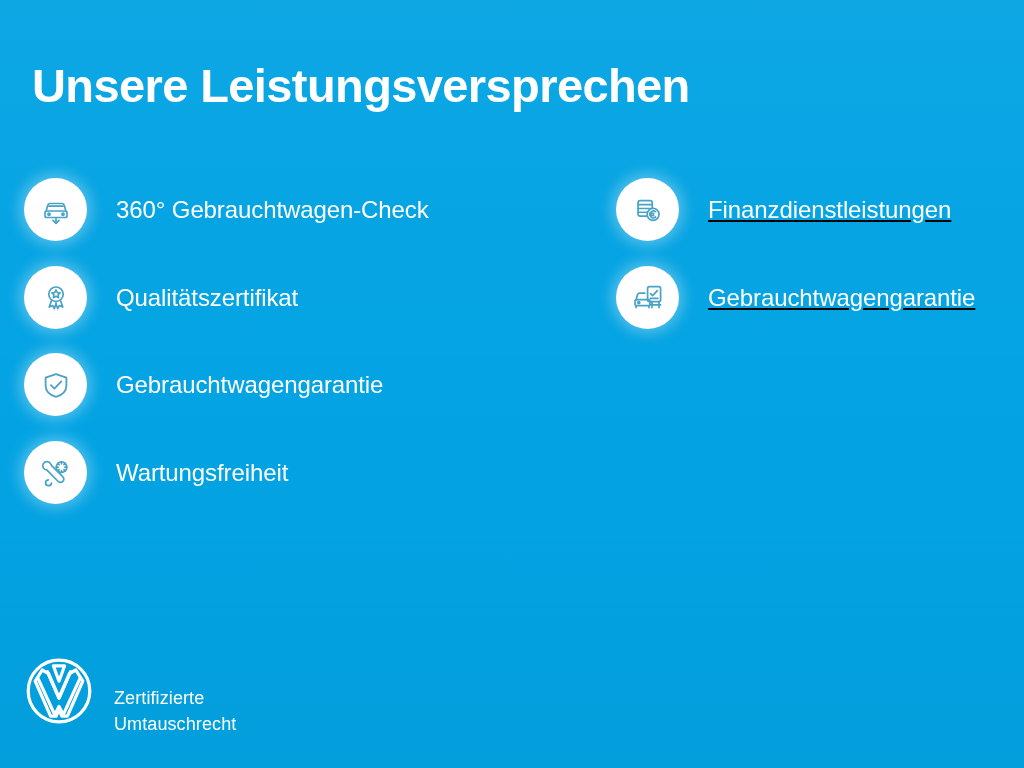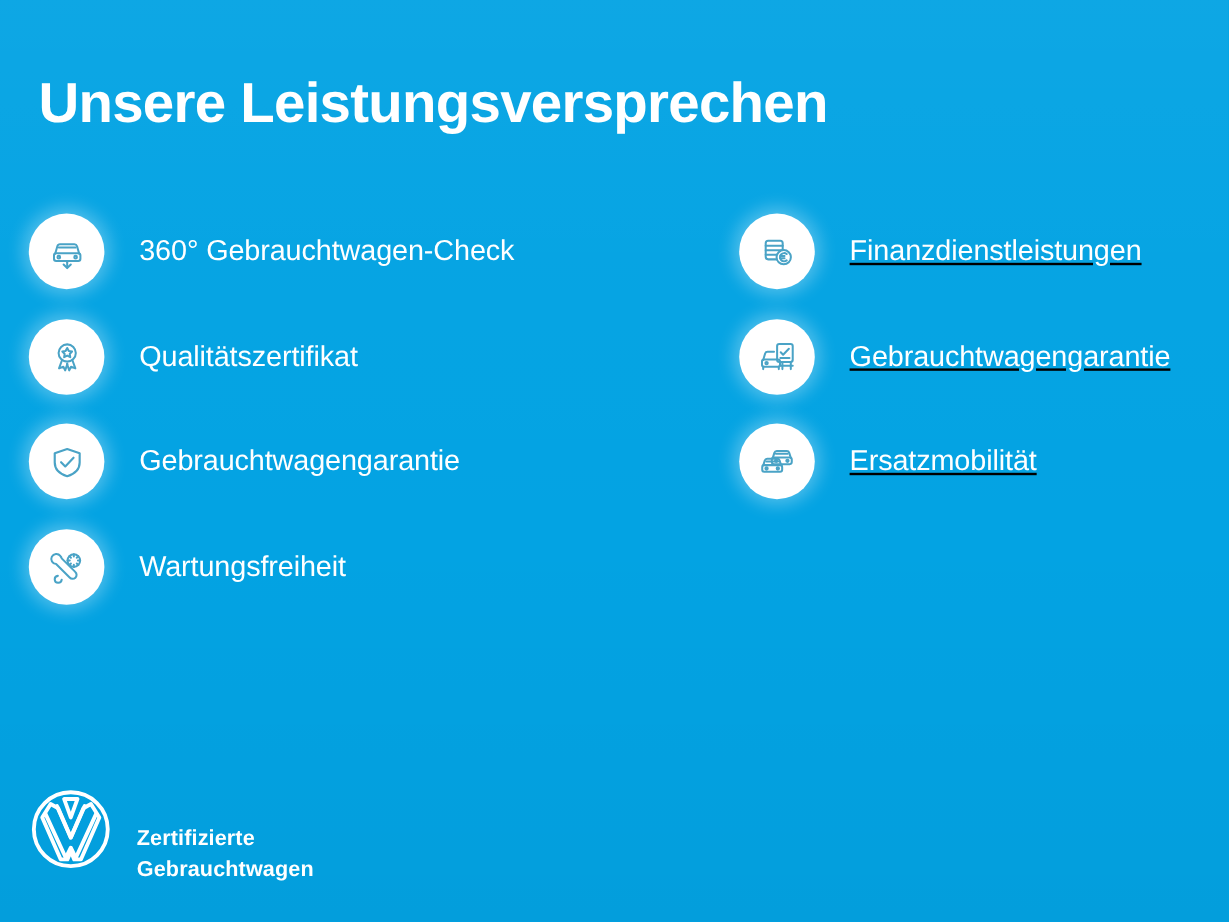--- a/index.html
+++ b/index.html
@@ -68,21 +68,21 @@
   #footer {
     position:absolute;
     left:24px; top:645px;
     display:flex; align-items:center;
   }
   #vw-logo { width:70px; height:70px; flex:0 0 70px; }
   #footer-text {
     padding-left:20px;
     color:#ffffff;
     font-size:18px;
-    font-weight:bold;
+    font-weight:normal;
     line-height:1.45;
     letter-spacing:0.1px;
     margin-top:40px;
   }
   #footer-text div { white-space:nowrap; }
 </style>
 </head>
 <body>
 
 <div id="slide">
@@ -169,46 +169,29 @@
           <path d="M20.3 19.3 H27.9"></path>
           <path d="M22 22.6 V28.6 M29 22.6 V28.6"></path>
           <path d="M20.4 25.8 H30.6"></path>
         </svg>
       </div>
       <div class="label">Gebrauchtwagengarantie</div>
     </div>
 
 
 
-    <div class="item">
-      <div class="badge">
-        <svg width="36" height="36" viewBox="0 0 36 36" fill="none" stroke="#4aa3c6" stroke-width="1.7" stroke-linecap="round" stroke-linejoin="round">
-          <path d="M14 14.6 L15.3 10.4 C15.6 9.5 16.4 8.9 17.3 8.9 H25.7 C26.6 8.9 27.4 9.5 27.7 10.4 L29 14.6"></path>
-          <rect x="13.2" y="14.2" width="16.6" height="5.6" rx="1.7"></rect>
-          <path d="M16.6 11.2 H26.4"></path>
-          <circle cx="16.8" cy="17" r="0.95"></circle>
-          <circle cx="26.2" cy="17" r="0.95"></circle>
-          <path d="M6 21 L7.3 16.8 C7.6 15.9 8.4 15.3 9.3 15.3 H17.7 C18.6 15.3 19.4 15.9 19.7 16.8 L21 21"></path>
-          <rect x="5.2" y="20.6" width="16.6" height="5.6" rx="1.7" fill="#ffffff"></rect>
-          <path d="M8.6 17.6 H18.4"></path>
-          <circle cx="8.8" cy="23.4" r="0.95"></circle>
-          <circle cx="18.2" cy="23.4" r="0.95"></circle>
-        </svg>
-      </div>
-      <div class="label">Ersatzmobilität</div>
-    </div>
   </div>
 
   <div id="footer">
     <svg id="vw-logo" viewBox="0 0 100 100" fill="none" stroke="#ffffff" stroke-width="4.6" stroke-linecap="round" stroke-linejoin="round">
       <circle cx="50" cy="50" r="44"></circle>
       <path d="M50 14 L58 14 L50 36 L42 14 Z M26 20 L35 25 L50 60 L65 25 L74 20 L84 36 L62 86 L54 86 L50 76 L46 86 L38 86 L16 36 Z"></path>
       <path d="M33.5 22.5 L50 60 L66.5 22.5"></path>
       <path d="M20 32 L44 84 M56 84 L80 32"></path>
       <path d="M44 84 L50 72 L56 84"></path>
     </svg>
     <div id="footer-text">
       <div>Zertifizierte</div>
-      <div>Gebrauchtwagen</div>
+      <div>Umtauschrecht</div>
     </div>
   </div>
 
 </div>
 
 </body></html>

